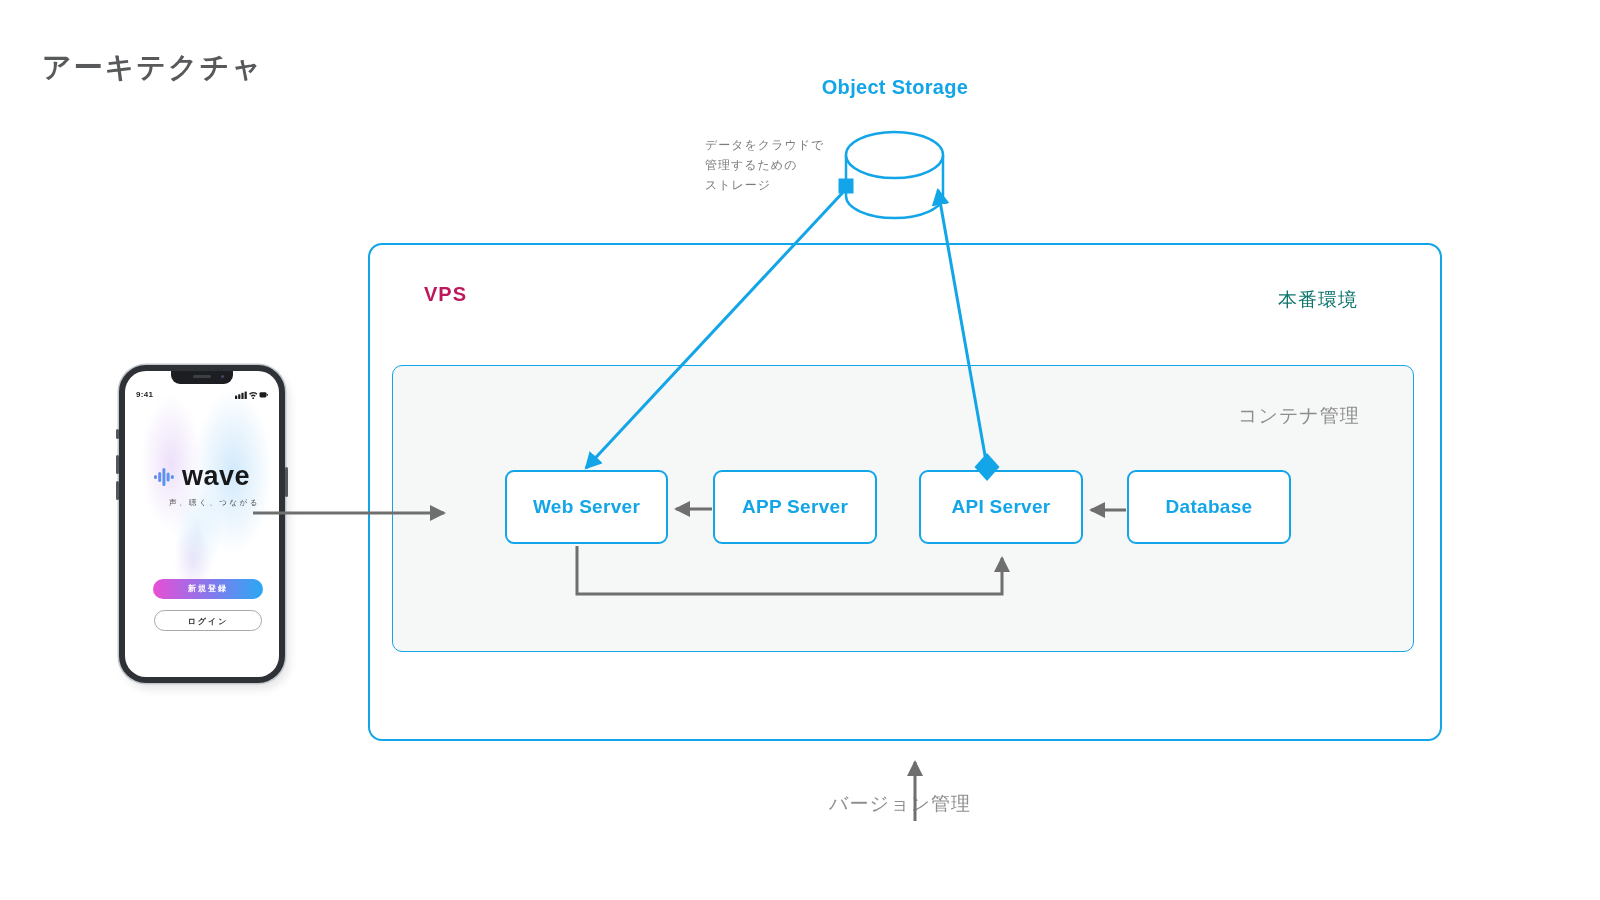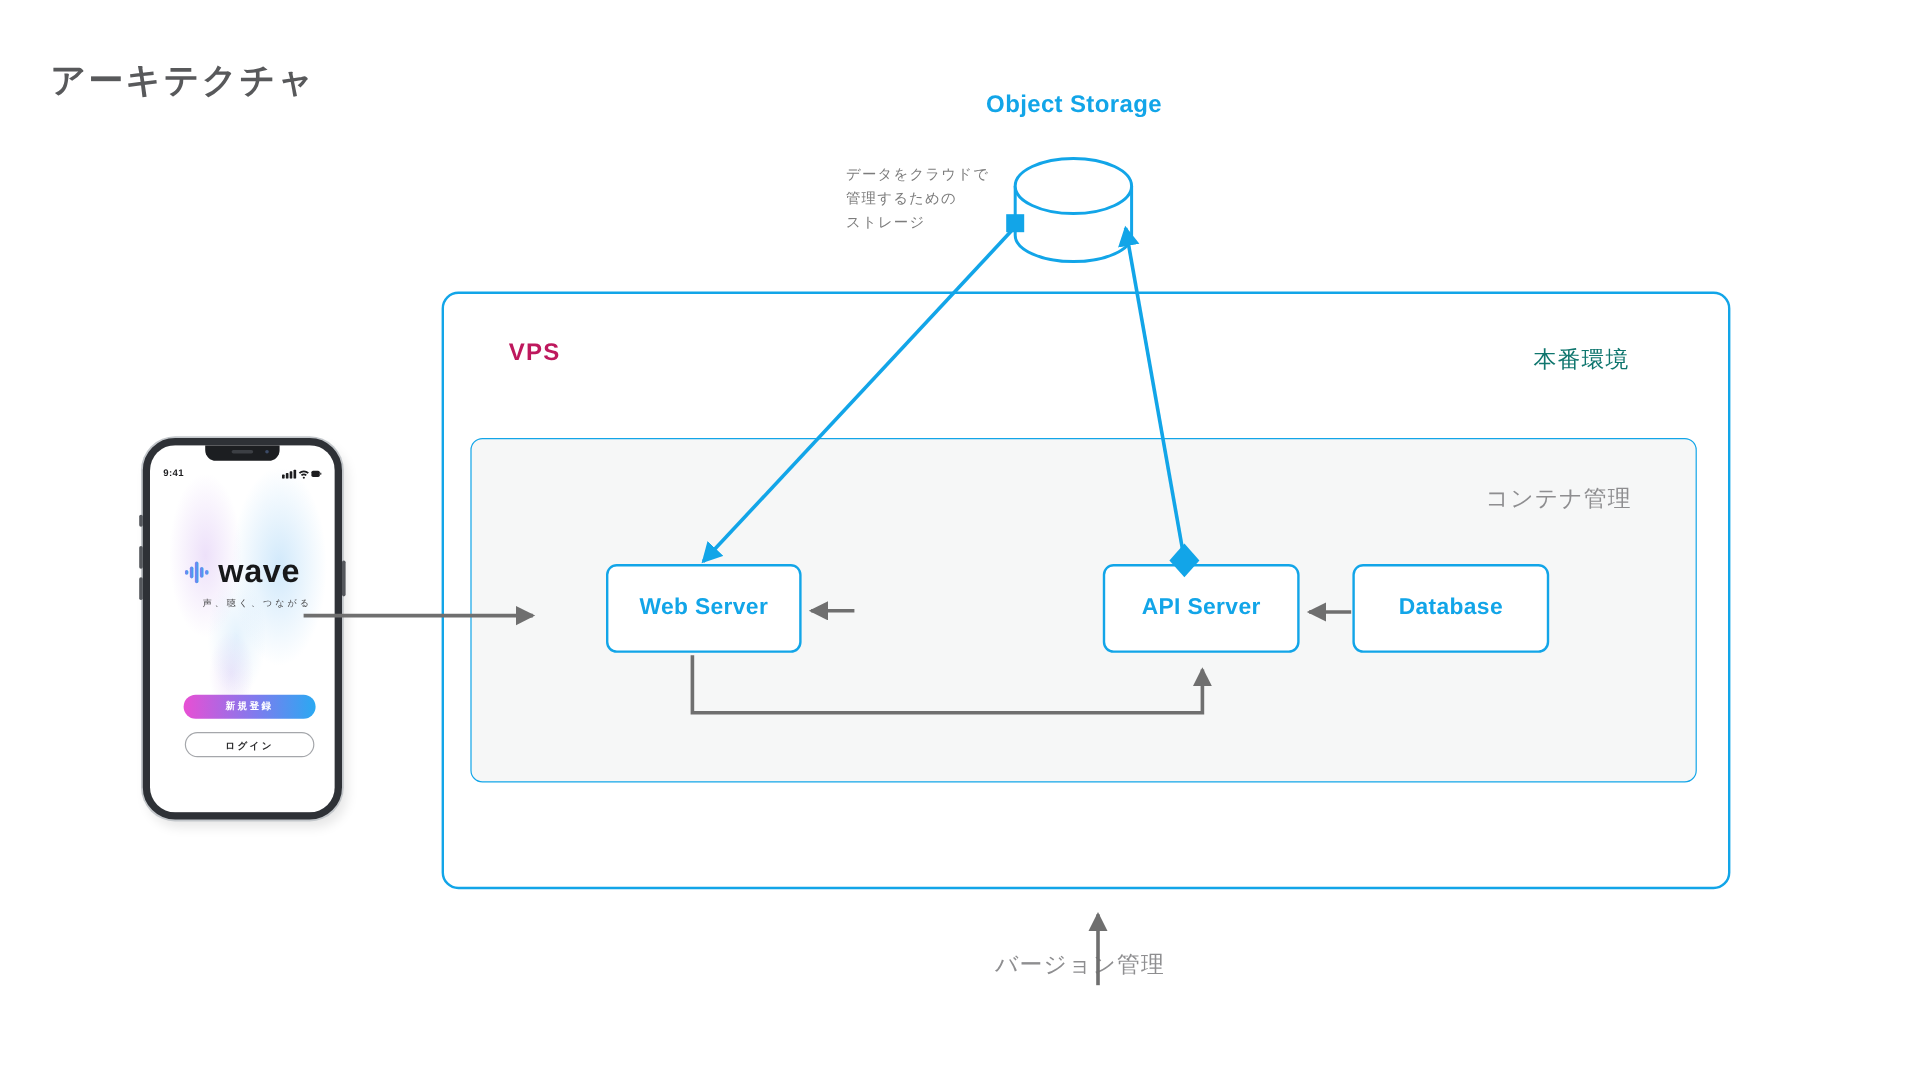--- a/index.html
+++ b/index.html
@@ -137,20 +137,23 @@
 
   <div class="vps-box"></div>
   <div class="vps-label">VPS</div>
   <div class="env-label">本番環境</div>
 
   <div class="container-box"></div>
   <div class="container-label">コンテナ管理</div>
 
   <div class="node node-web">
     <span>Web Server</span>
+  </div>
+  <div class="node node-app">
+    <span>APP Server</span>
   </div>
   <div class="node node-db">
     <span>Database</span>
   </div>
   <div class="node node-api">
     <span>API Server</span>
   </div>
 
   <div class="version-label">バージョン管理</div>
 

